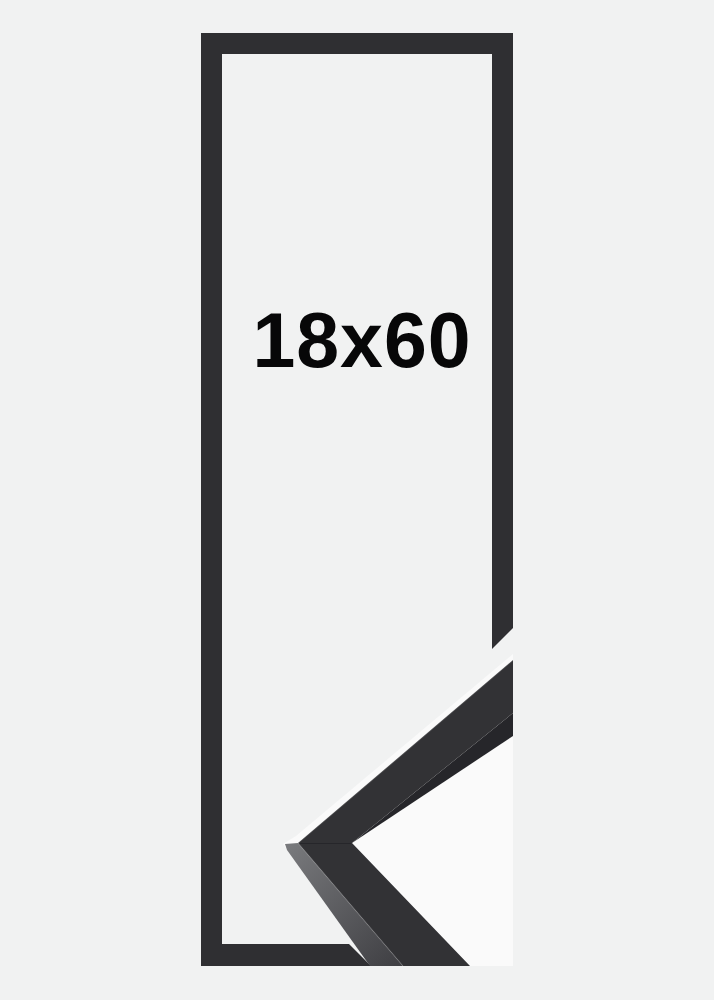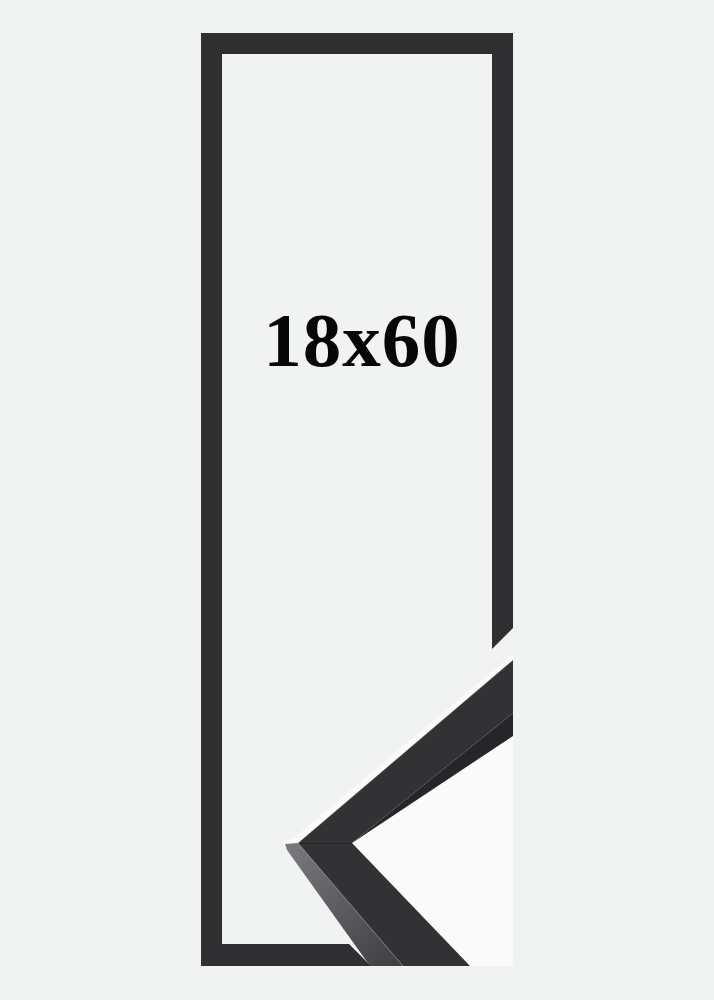--- a/index.html
+++ b/index.html
@@ -6,21 +6,21 @@
     margin: 0;
     padding: 0;
     background: #f1f2f2;
   }
   .stage {
     position: relative;
     width: 714px;
     height: 1000px;
     overflow: hidden;
     background: #f1f2f2;
-    font-family: Liberation Serif, serif;
+    font-family: Liberation Sans, sans-serif;
   }
   .stage svg {
     position: absolute;
     left: 0;
     top: 0;
     width: 714px;
     height: 1000px;
     display: block;
   }
   .size-label {

